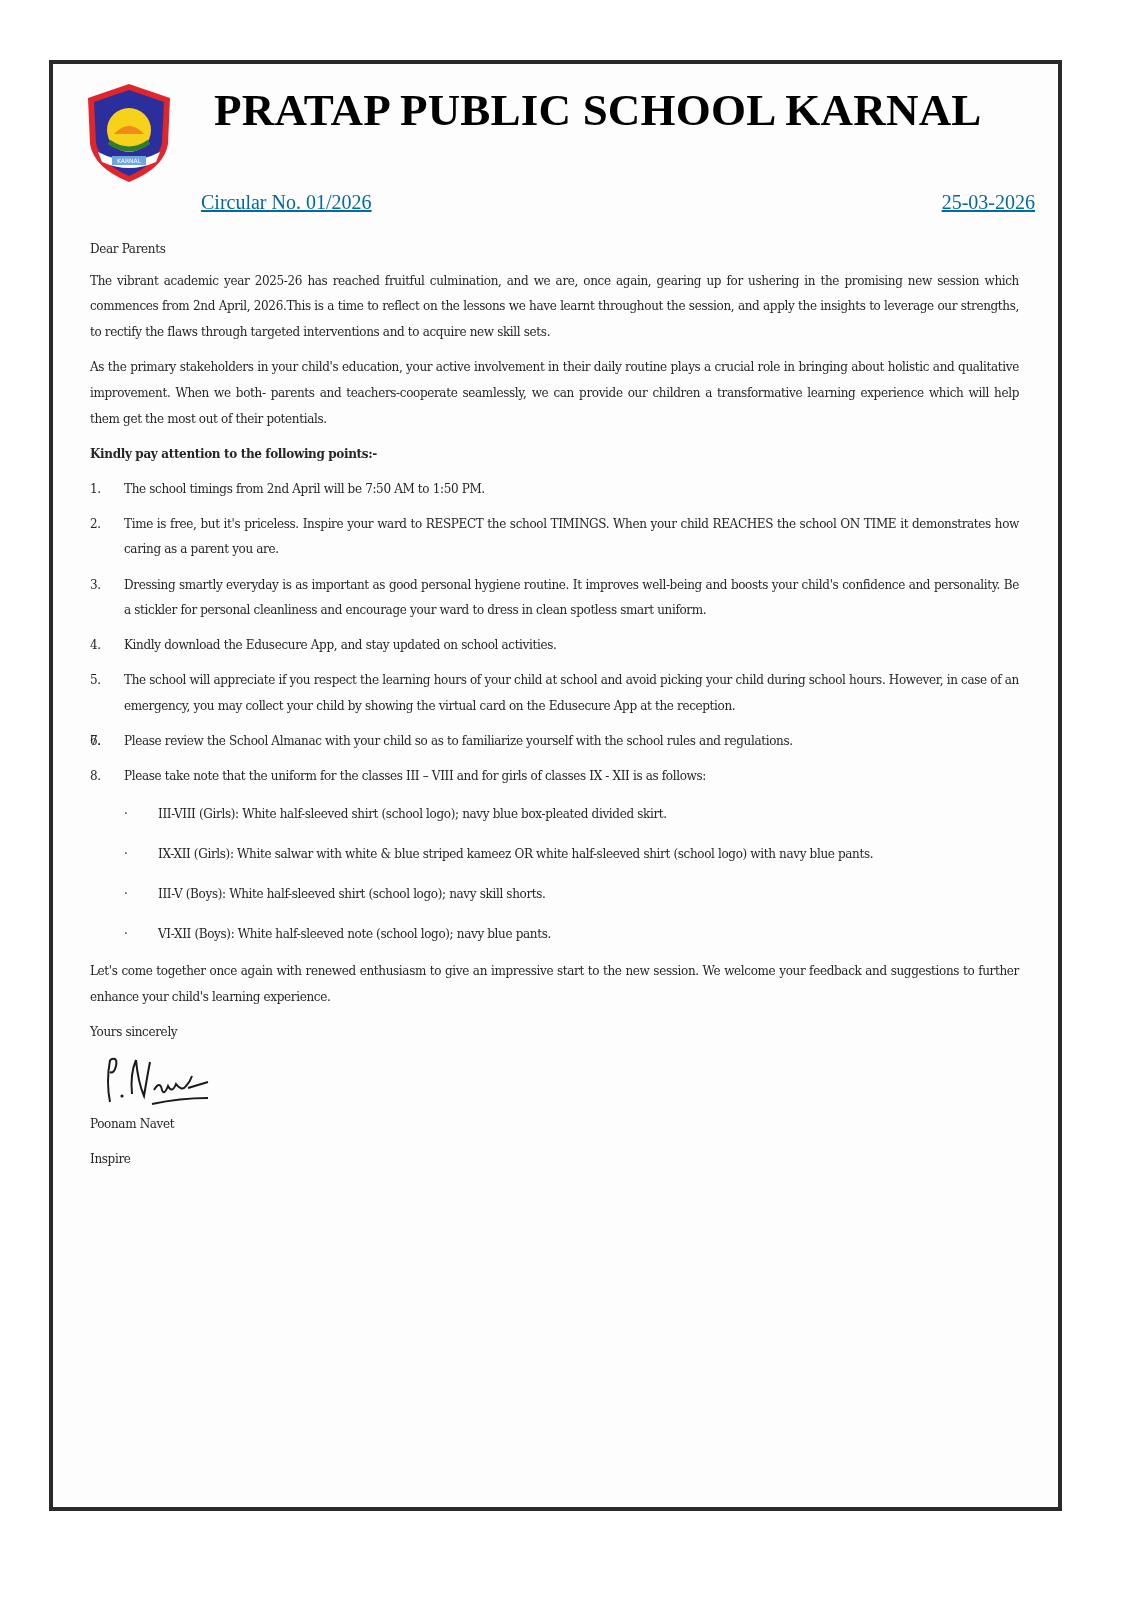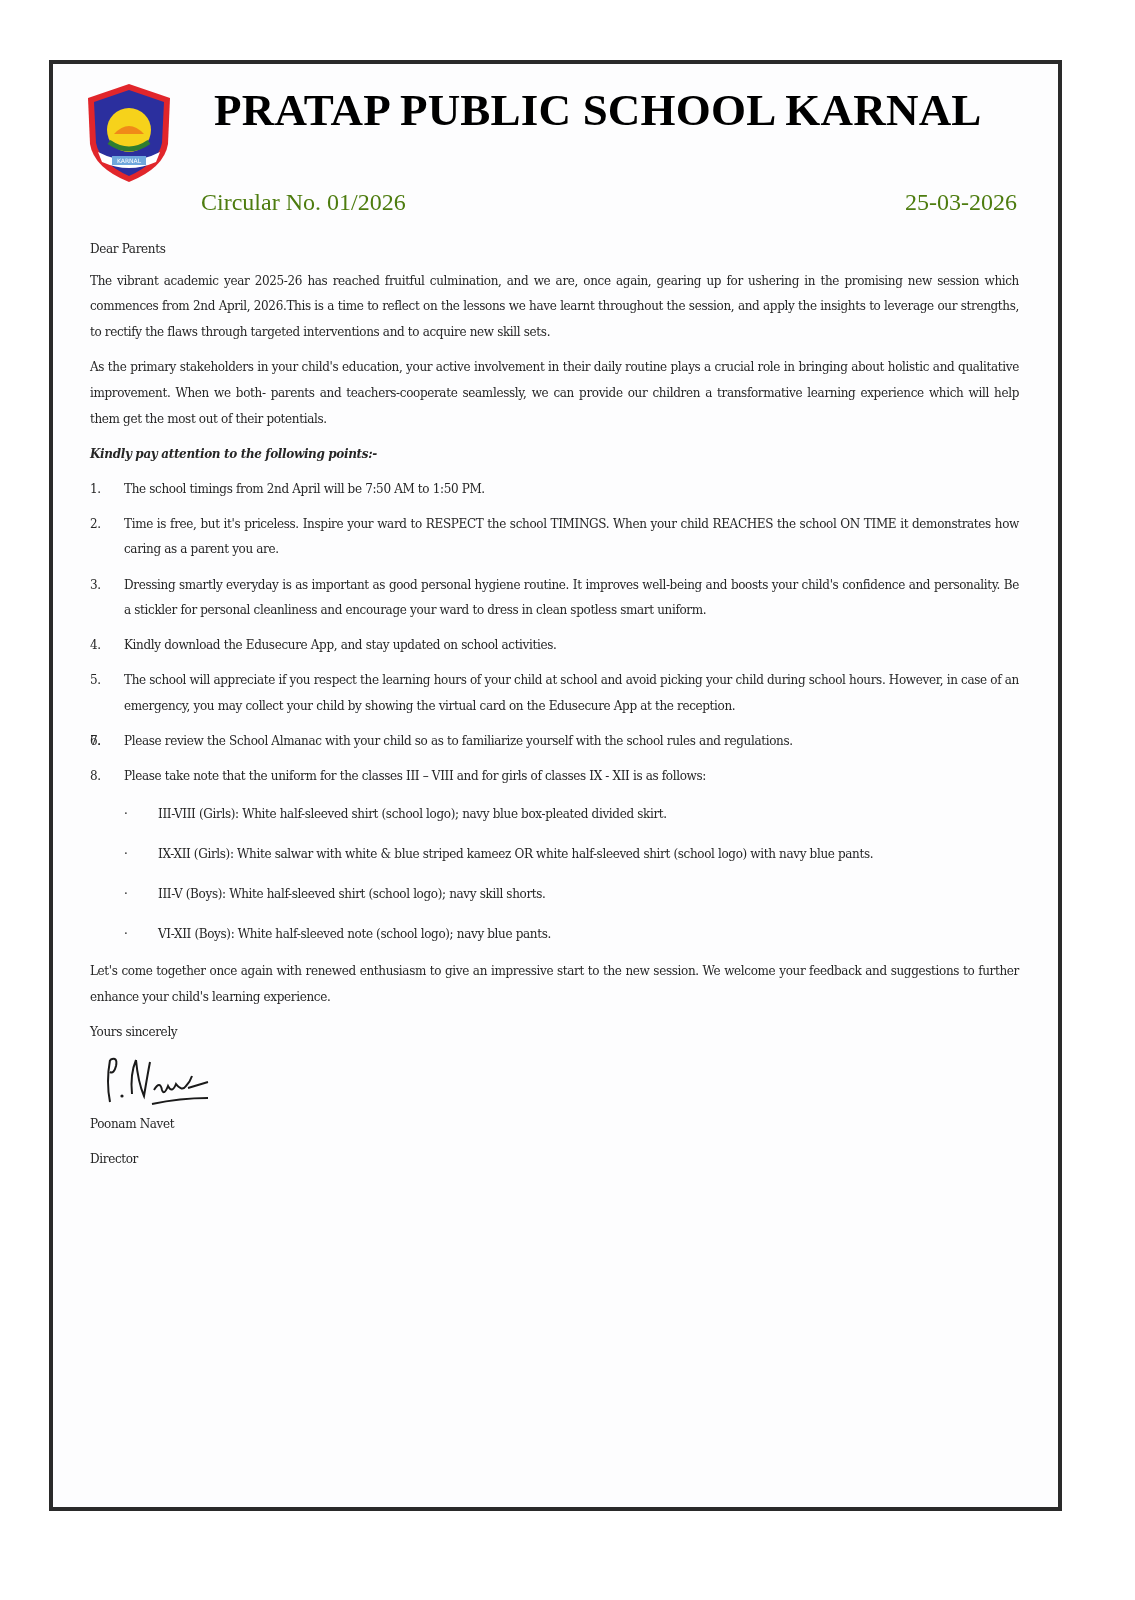--- a/index.html
+++ b/index.html
@@ -9,32 +9,32 @@
     border: 4px solid #2a2a2a; background: #fdfdfe;
   }
   .logo { position: absolute; left: 84px; top: 82px; width: 90px; height: 102px; }
   .title {
     position: absolute; left: 214px; top: 84px; width: 770px;
     font-family: "Liberation Serif", serif; font-weight: bold; font-size: 45px;
     color: #000000; letter-spacing: 0.2px; white-space: nowrap; line-height: 52px;
   }
   .meta {
     position: absolute; top: 186px; font-family: "Liberation Serif", serif;
-    font-size: 24px; color: #4d7c0f; line-height: 32px;
+    font-size: 20px; color: #0369a1; line-height: 32px; text-decoration: underline;
   }
   .circ { left: 201px; }
-  .date { right: 118px; }
+  .date { right: 100px; }
   .body {
     position: absolute; left: 90px; top: 237px; width: 929px;
     font-family: "DejaVu Serif", serif; font-size: 12px; color: #262626;
     line-height: 25.6px; letter-spacing: -0.35px;
   }
   .body p { margin: 0 0 10px 0; text-align: justify; }
   .salute { margin-bottom: 6px !important; }
-  .kindly { font-weight: bold; margin-bottom: 9px !important; font-style: italic; }
+  .kindly { font-weight: bold; margin-bottom: 9px !important; }
   ol.points { margin: 0; padding: 0; list-style: none; }
   ol.points > li { position: relative; padding-left: 34px; margin-bottom: 9.5px; text-align: justify; }
   ol.points > li .num { position: absolute; left: 0; top: 0; }
   ul.uniform { list-style: none; margin: 8px 0 0 0; padding: 0; }
   ul.uniform li { position: relative; padding-left: 34px; margin-bottom: 8px; line-height: 32px; text-align: justify; }
   ul.uniform li .dot { position: absolute; left: 0; top: 0; }
   .closing { margin-top: 6px !important; }
   .sig { display: block; width: 120px; height: 58px; margin: -4px 0 2px 6px; }
   .sign-name, .sign-role { margin: 0; line-height: 25px; }
 </style>
@@ -87,14 +87,14 @@
 
   <svg class="sig" viewBox="0 0 120 58">
     <path d="M14 8 Q10 30 14 50 M14 8 Q22 4 20 14 Q18 22 14 20" stroke="#1a1a1a" stroke-width="2" fill="none"></path>
     <circle cx="26" cy="44" r="1.6" fill="#1a1a1a"></circle>
     <path d="M36 42 Q34 22 40 8 M40 8 Q42 30 48 44 Q52 20 54 10" stroke="#1a1a1a" stroke-width="2" fill="none"></path>
     <path d="M58 38 Q64 28 66 38 Q68 44 72 34 Q76 42 80 32 Q86 40 90 34 Q94 30 96 24 M92 36 L112 30" stroke="#1a1a1a" stroke-width="2" fill="none"></path>
     <path d="M56 52 Q84 46 112 46" stroke="#1a1a1a" stroke-width="2" fill="none"></path>
   </svg>
 
   <p class="sign-name">Poonam Navet</p>
-  <p class="sign-role">Director</p>
+  <p class="sign-role">Inspire</p>
 </div>
 
 </body></html>

